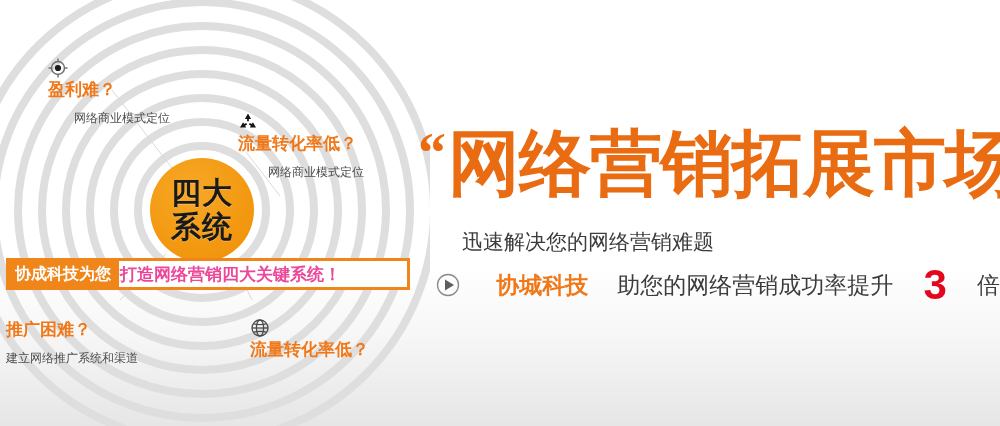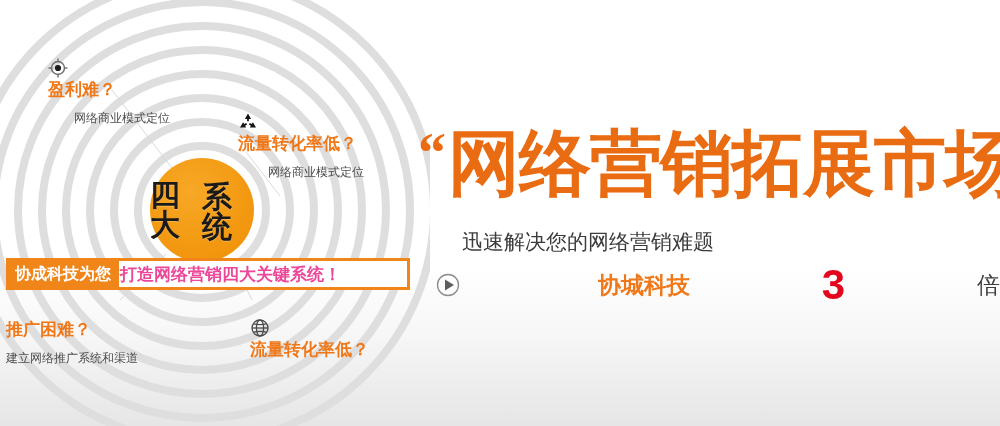--- a/index.html
+++ b/index.html
@@ -26,21 +26,21 @@
   #rings svg { display:block; }
 
   
   #core {
     position:absolute;
     left:150px; top:158px;
     width:104px; height:104px;
     border-radius:50%;
     background:radial-gradient(circle at 40% 32%, #f7a827 0%, #f39a12 55%, #ef8f06 100%);
     display:flex;
-    flex-direction:row;
+    flex-direction:column;
     align-items:center;
     justify-content:center;
     line-height:1.0;
   }
   #core .l1, #core .l2 {
     color:#1a1a1a;
     font-weight:bold;
     font-size:30px;
     letter-spacing:1px;
     text-shadow:0 1px 0 rgba(255,255,255,.25);
@@ -250,18 +250,19 @@
       <span class="words">网络营销拓展市场</span>
 
     </div>
     <div id="sub1">迅速解决您的网络营销难题</div>
     <div id="sub2">
       <svg class="play" viewBox="0 0 24 24">
         <circle cx="12" cy="12" r="10.5" fill="none" stroke="#8a8a8a" stroke-width="1.3"></circle>
         <path d="M9 6.5 L18 12 L9 17.5 Z" fill="#5d5d5d"></path>
       </svg>
       <span class="brand">协城科技</span>
+      <span class="rest">助您的网络营销成功率提升</span>
       <span class="num">3</span>
       <span class="unit">倍</span>
     </div>
   </div>
 
 </div>
 
 </body></html>

